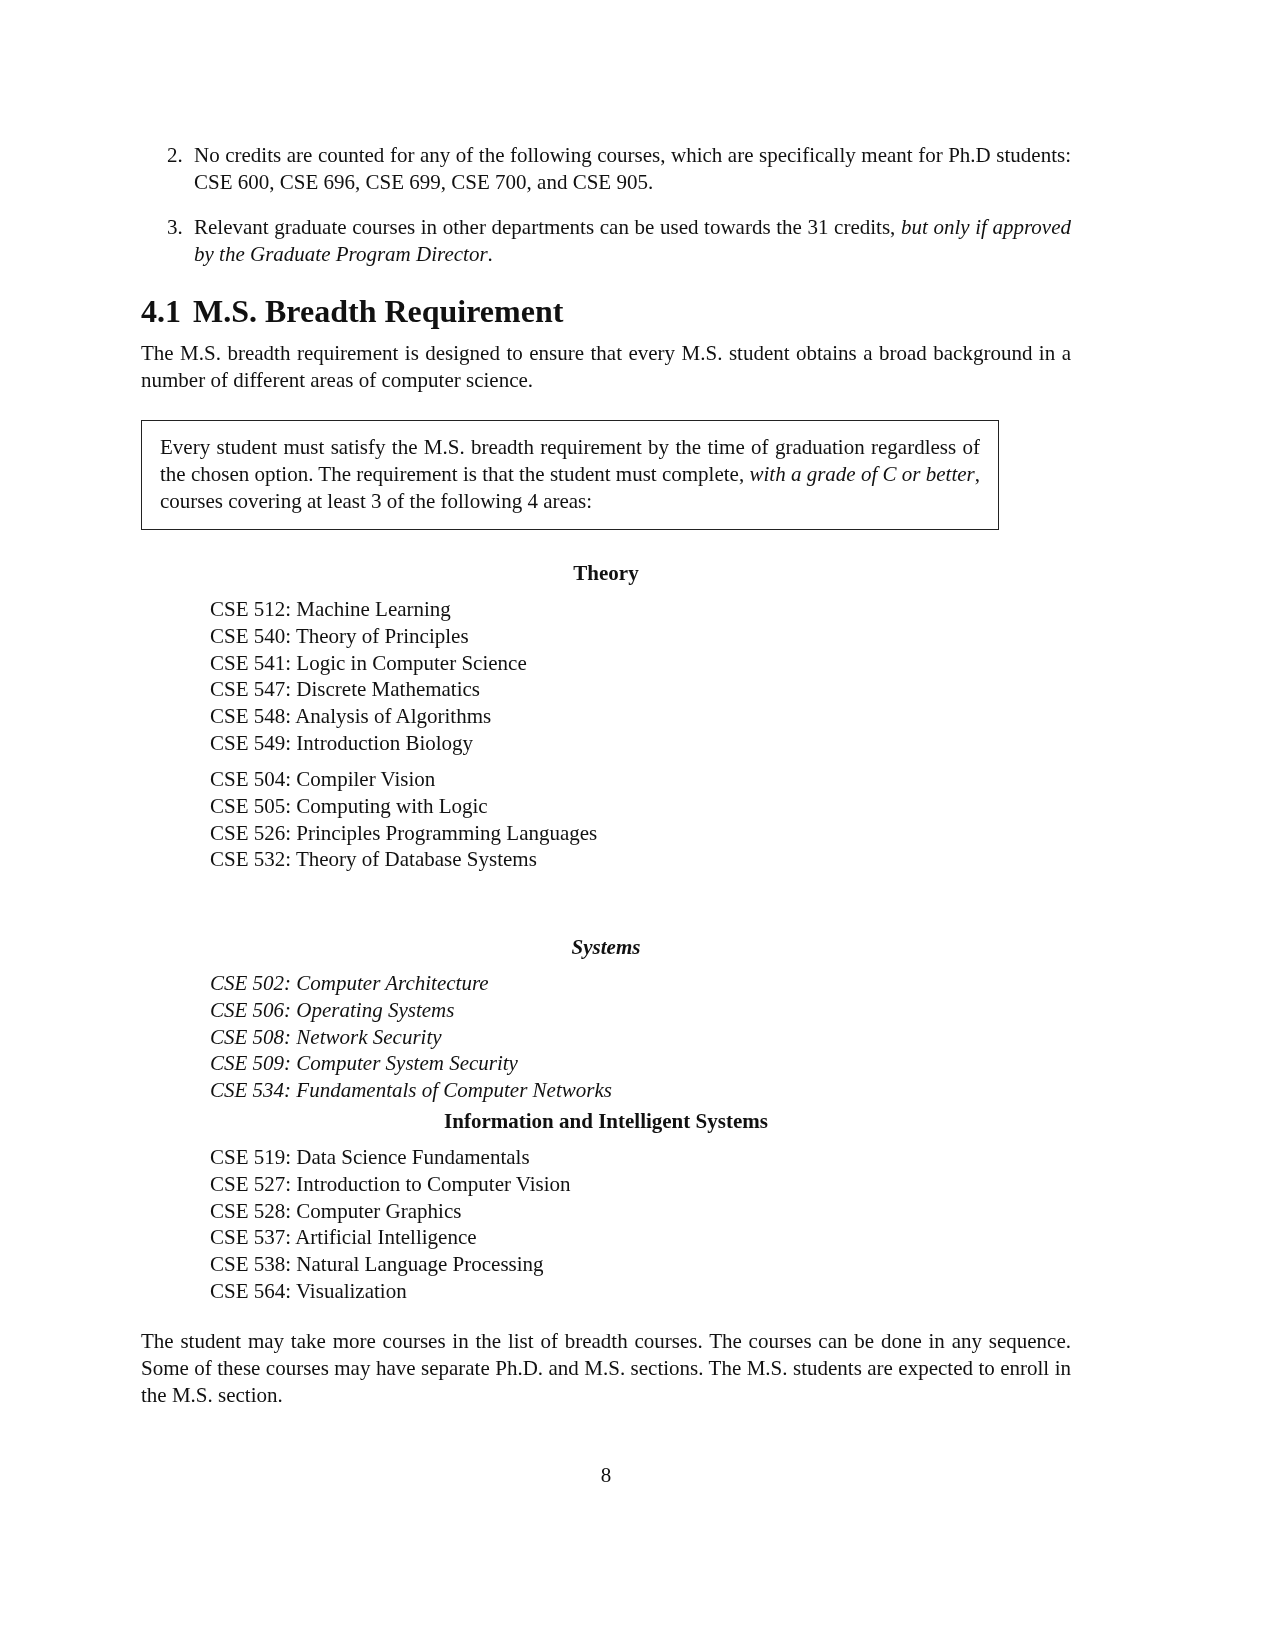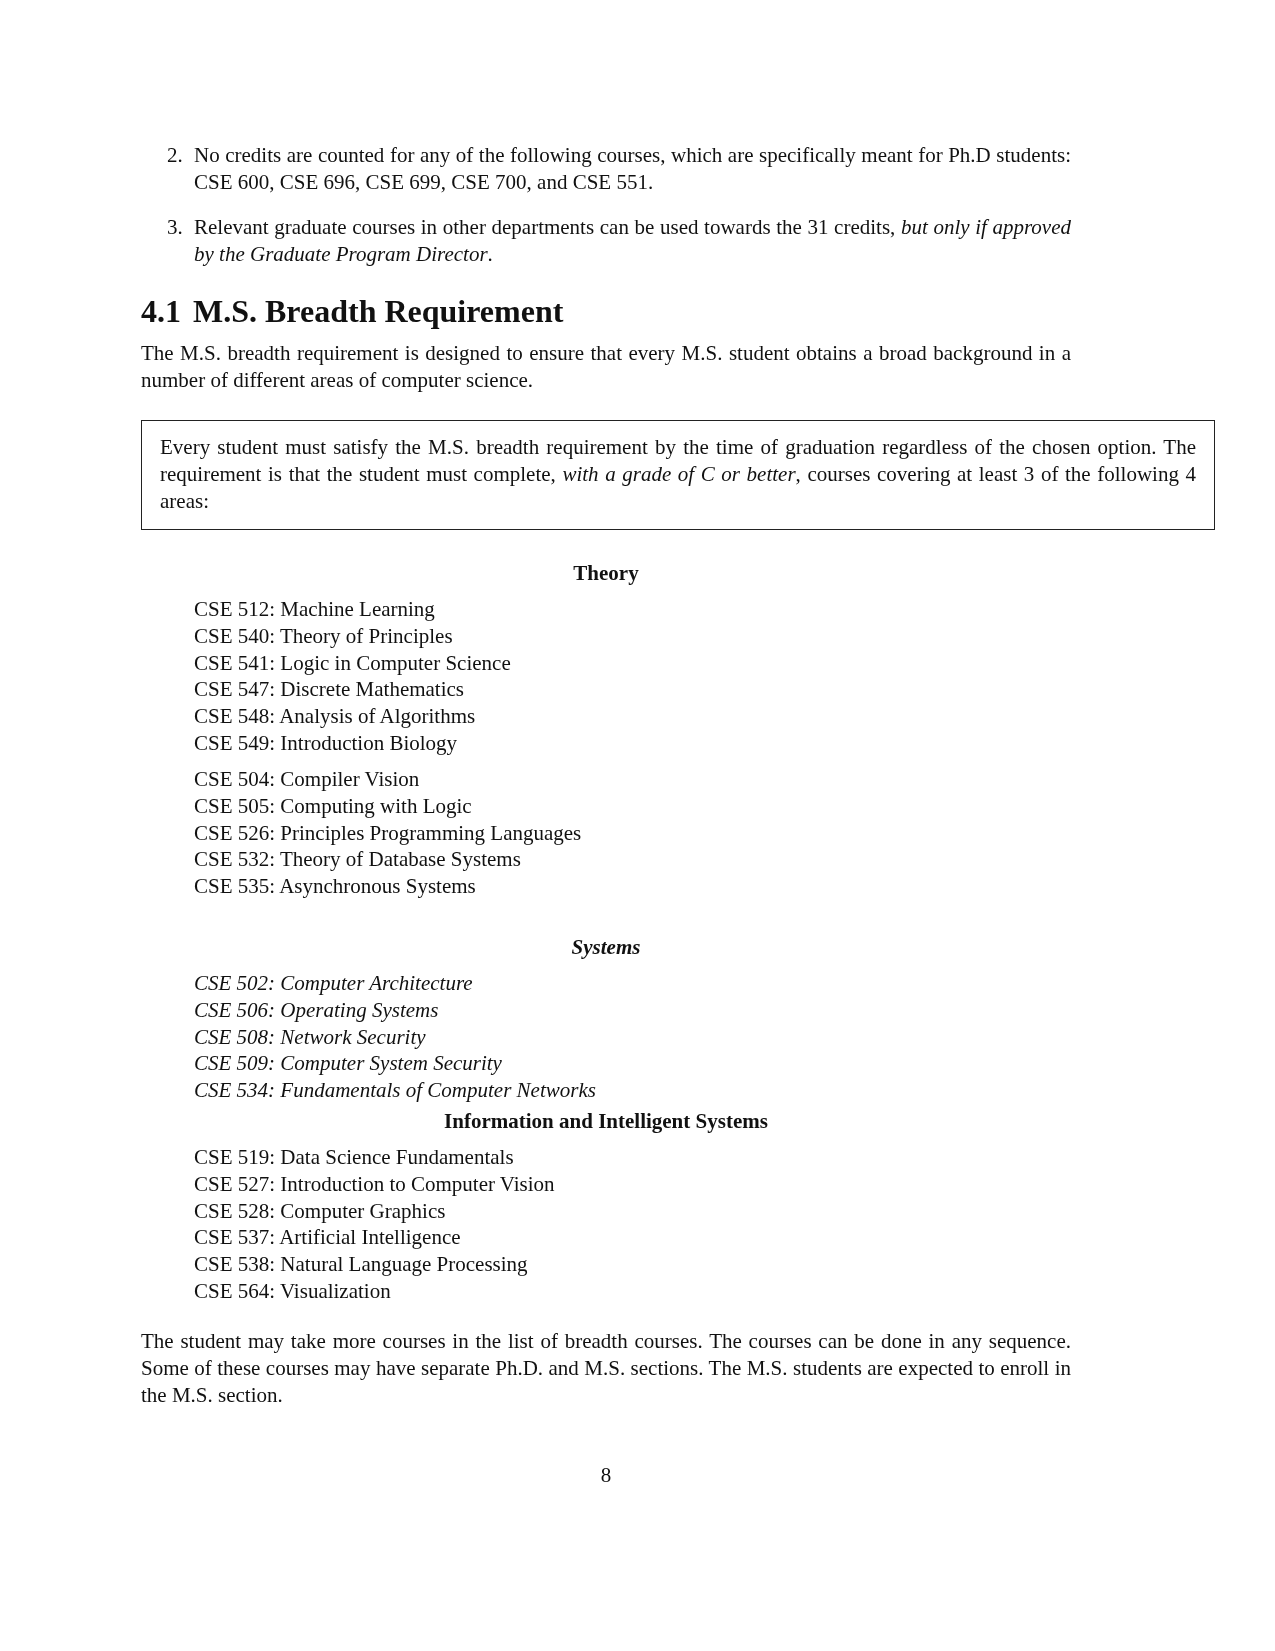--- a/index.html
+++ b/index.html
@@ -50,39 +50,39 @@
     }
     .para {
       position: absolute;
       left: 0;
       width: 930px;
       text-align: justify;
     }
     .boxed {
       position: absolute;
       left: 0;
-      width: 1074px;
+      width: 858px;
       border: 1.3px solid #222;
       box-sizing: border-box;
       padding: 13px 18px 14px 18px;
       text-align: justify;
     }
     .area {
       position: absolute;
       left: 0;
       width: 930px;
     }
     .area-title {
       font-weight: bold;
       height: 30px;
       line-height: 27px;
       text-align: center;
     }
     .course-list {
-      margin: 0;
+      margin: 16px;
       padding: 0 0 0 53px;
       list-style: none;
       margin-top: 6px;
     }
     .course {
       height: 26.8px;
       line-height: 27px;
       white-space: nowrap;
     }
     .page-number {
@@ -94,21 +94,21 @@
     i, em { font-style: italic; }
   </style>
 </head>
 <body>
 
 <div class="page">
 
   <div class="enum" style="top:142px;">
     <div class="enum-item">
       <span class="enum-num">2.</span>
-      <span>No credits are counted for any of the following courses, which are specifically meant for Ph.D students: CSE 600, CSE 696, CSE 699, CSE 700, and CSE 551.</span>
+      <span>No credits are counted for any of the following courses, which are specifically meant for Ph.D students: CSE 600, CSE 696, CSE 699, CSE 700, and CSE 905.</span>
     </div>
     <div class="enum-item" style="margin-top:18px;">
       <span class="enum-num">3.</span>
       <span>Relevant graduate courses in other departments can be used towards the 31 credits, </span><i>but only if approved by the Graduate Program Director</i><span>.</span>
     </div>
   </div>
 
   <div class="section-title" style="top:296px;">
     <span class="section-num">4.1</span><span>M.S. Breadth Requirement</span>
   </div>
@@ -130,21 +130,20 @@
       <li class="course">CSE 549: Introduction Biology</li>
     </ul>
   </div>
 
   <div class="area" style="top:760px;">
     <ul class="course-list">
       <li class="course">CSE 504: Compiler Vision</li>
       <li class="course">CSE 505: Computing with Logic</li>
       <li class="course">CSE 526: Principles Programming Languages</li>
       <li class="course">CSE 532: Theory of Database Systems</li>
-      <li class="course">CSE 535: Asynchronous Systems</li>
     </ul>
   </div>
 
   <div class="area" style="top:934px;font-style:italic;">
     <div class="area-title">Systems</div>
     <ul class="course-list">
       <li class="course">CSE 502: Computer Architecture</li>
       <li class="course">CSE 506: Operating Systems</li>
       <li class="course">CSE 508: Network Security</li>
       <li class="course">CSE 509: Computer System Security</li>

